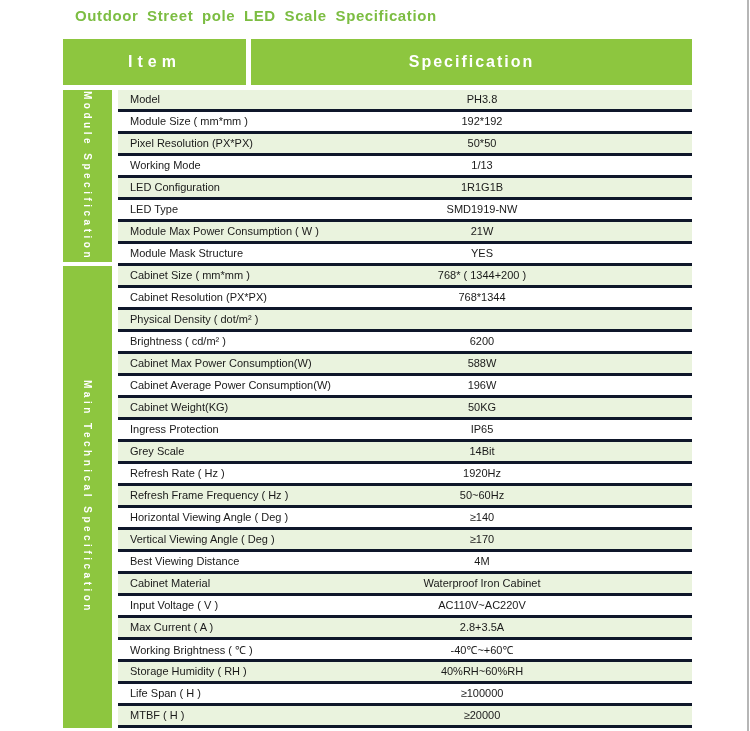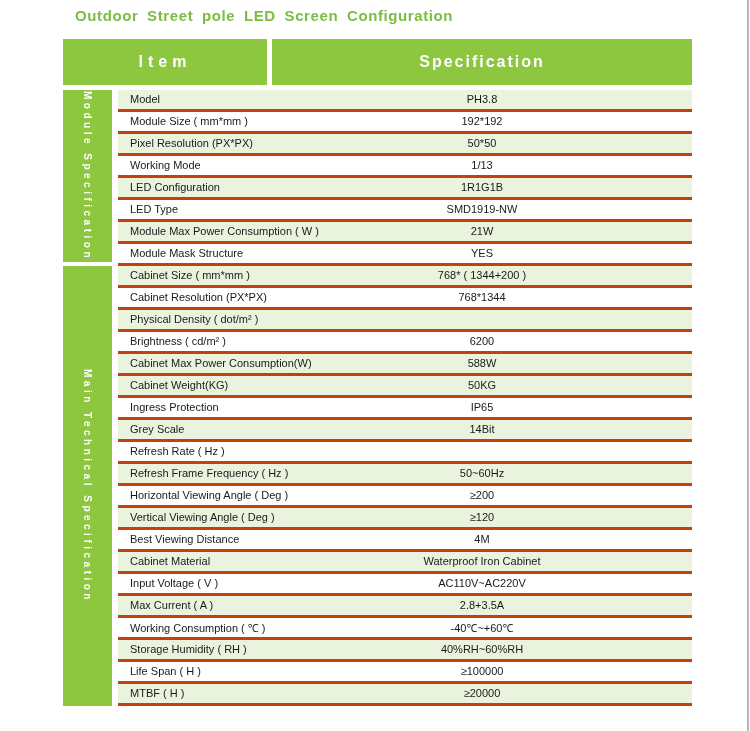--- a/index.html
+++ b/index.html
@@ -24,36 +24,36 @@
     white-space: nowrap;
   }
   .spec-table { position: absolute; left: 63px; top: 39px; width: 629px; }
   .table-header { display: flex; height: 46px; margin-bottom: 5px; }
   .hcell {
     background: var(--green); color: #ffffff;
     font-weight: bold; font-size: 16px;
     display: flex; align-items: center; justify-content: center;
     white-space: nowrap;
   }
-  .hcell.item { width: 204px; margin-right: 5px; letter-spacing: 5px; }
+  .hcell.item { width: 183px; margin-right: 5px; letter-spacing: 5px; }
   .hcell.spec { flex: 1; letter-spacing: 2px; }
   .section { display: flex; }
   .side-label {
     width: 49px; margin-right: 6px;
     background: var(--green); color: #ffffff;
     writing-mode: vertical-rl;
     font-size: 10px; font-weight: bold; letter-spacing: 3.5px;
     display: flex; align-items: center; justify-content: center;
     text-align: center;
   }
   .section.first .side-label { border-bottom: 4px solid #ffffff; }
   .rows { flex: 1; }
   .row {
     height: 22px; position: relative;
-    border-bottom: 3px solid #c2410c;
+    border-bottom: 3px solid #0f172a;
     background: #ffffff;
   }
   .row.alt { background: var(--row-green); }
   .item-label {
     position: absolute; left: 12px; top: 48%;
     transform: translateY(-50%);
     font-size: 11px; color: var(--text); white-space: nowrap;
   }
   .spec-value {
     position: absolute; left: 154px; right: 0; top: 48%;
@@ -62,21 +62,21 @@
     white-space: nowrap;
   }
   .window-edge {
     position: absolute; right: 1px; top: 0;
     width: 2px; height: 731px; background: var(--edge);
   }
 </style>
 </head>
 <body>
 
-<div class="page-title">Outdoor Street pole LED Screen Configuration</div>
+<div class="page-title">Outdoor Street pole LED Scale Specification</div>
 
 <div class="spec-table">
   <div class="table-header">
     <div class="hcell item">Item</div>
     <div class="hcell spec">Specification</div>
   </div>
 
   <div class="section first">
     <div class="side-label">Module Specification</div>
     <div class="rows">
@@ -130,65 +130,70 @@
           <span class="item-label">Physical Density ( dot/m² )</span>
         </div>
         <div class="row">
           <span class="item-label">Brightness ( cd/m² )</span>
           <span class="spec-value">6200</span>
         </div>
         <div class="row alt">
           <span class="item-label">Cabinet Max Power Consumption(W)</span>
           <span class="spec-value">588W</span>
         </div>
+        <div class="row">
+          <span class="item-label">Cabinet Average Power Consumption(W)</span>
+          <span class="spec-value">196W</span>
+        </div>
         <div class="row alt">
           <span class="item-label">Cabinet Weight(KG)</span>
           <span class="spec-value">50KG</span>
         </div>
         <div class="row">
           <span class="item-label">Ingress Protection</span>
           <span class="spec-value">IP65</span>
         </div>
         <div class="row alt">
           <span class="item-label">Grey Scale</span>
           <span class="spec-value">14Bit</span>
         </div>
         <div class="row">
           <span class="item-label">Refresh Rate ( Hz )</span>
+          <span class="spec-value">1920Hz</span>
         </div>
         <div class="row alt">
           <span class="item-label">Refresh Frame Frequency ( Hz )</span>
           <span class="spec-value">50~60Hz</span>
         </div>
         <div class="row">
           <span class="item-label">Horizontal Viewing Angle ( Deg )</span>
-          <span class="spec-value">≥200</span>
+          <span class="spec-value">≥140</span>
         </div>
         <div class="row alt">
           <span class="item-label">Vertical Viewing Angle ( Deg )</span>
-          <span class="spec-value">≥120</span>
+          <span class="spec-value">≥170</span>
         </div>
         <div class="row">
           <span class="item-label">Best Viewing Distance</span>
           <span class="spec-value">4M</span>
         </div>
         <div class="row alt">
           <span class="item-label">Cabinet Material</span>
           <span class="spec-value">Waterproof Iron Cabinet</span>
         </div>
         <div class="row">
           <span class="item-label">Input Voltage ( V )</span>
           <span class="spec-value">AC110V~AC220V</span>
         </div>
         <div class="row alt">
           <span class="item-label">Max Current ( A )</span>
           <span class="spec-value">2.8+3.5A</span>
         </div>
         <div class="row">
-          <span class="item-label">Working Consumption ( ℃ )</span>
+          <span class="item-label">Working Brightness ( ℃ )</span>
           <span class="spec-value">-40℃~+60℃</span>
         </div>
         <div class="row alt">
           <span class="item-label">Storage Humidity ( RH )</span>
           <span class="spec-value">40%RH~60%RH</span>
         </div>
         <div class="row">
           <span class="item-label">Life Span ( H )</span>
           <span class="spec-value">≥100000</span>
         </div>

